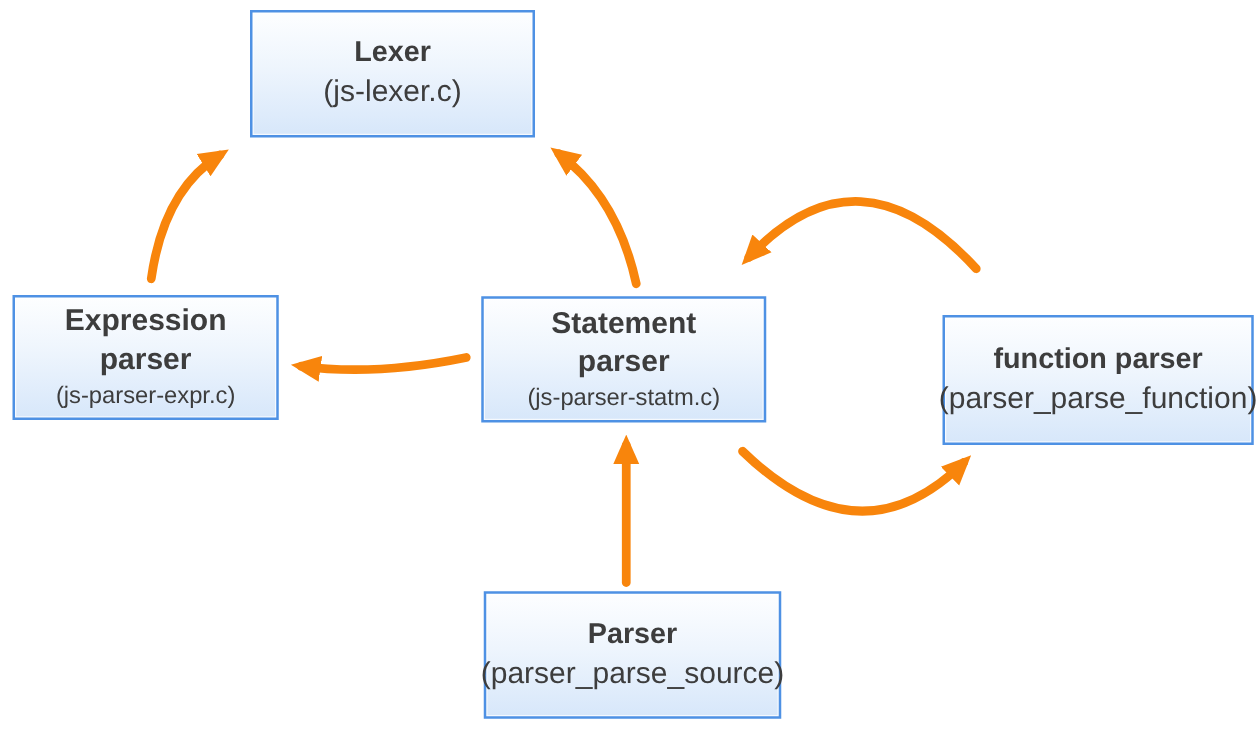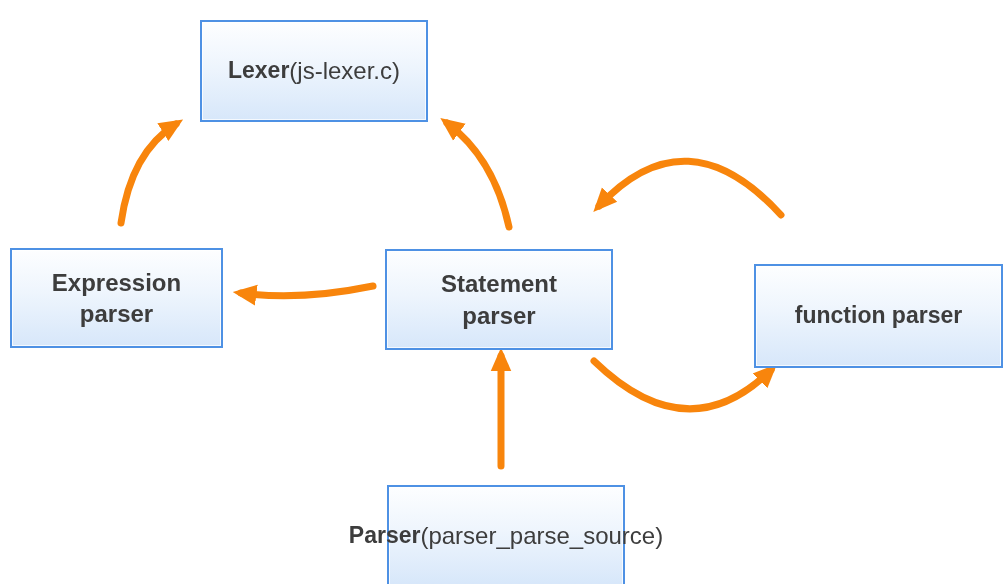--- a/index.html
+++ b/index.html
@@ -28,25 +28,25 @@
     stroke-width: 7;
     stroke-linecap: round;
   }
   .node {
     position: absolute;
     box-sizing: border-box;
     border: 2px solid #4e91e4;
     background: linear-gradient(180deg, #fdfeff 0%, #eef5fd 45%, #d7e7fa 100%);
     box-shadow: inset 0 0 0 1px rgba(255,255,255,0.75);
     display: flex;
+    flex-direction: column;
     align-items: center;
     justify-content: center;
     text-align: center;
     color: #3d3d3d;
-    margin-top: 12px;
   }
   .node .title {
     font-weight: bold;
     font-size: 24px;
     line-height: 1.3;
     white-space: pre-line;
   }
   .node .subtitle {
     font-size: 19px;
     line-height: 1.45;
@@ -86,29 +86,32 @@
   </svg>
 
   <div class="node n-lexer big">
     <div class="title">Lexer</div>
     <div class="subtitle">(js-lexer.c)</div>
   </div>
 
   <div class="node n-expression">
     <div class="title">Expression
 parser</div>
+    <div class="subtitle">(js-parser-expr.c)</div>
   </div>
 
   <div class="node n-statement">
     <div class="title">Statement
 parser</div>
+    <div class="subtitle">(js-parser-statm.c)</div>
   </div>
 
   <div class="node n-function big">
     <div class="title">function parser</div>
+    <div class="subtitle">(parser_parse_function)</div>
   </div>
 
   <div class="node n-parser big">
     <div class="title">Parser</div>
     <div class="subtitle">(parser_parse_source)</div>
   </div>
 
 </div>
 
 </body></html>

